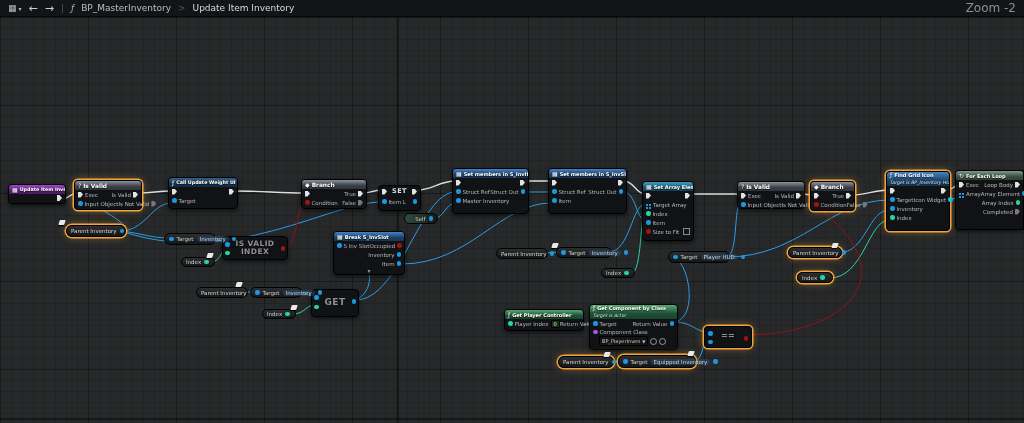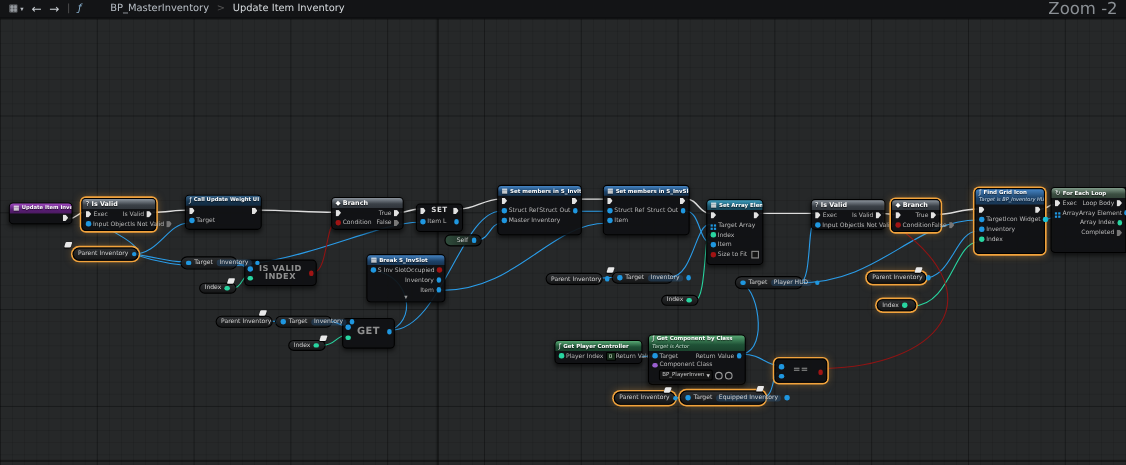--- a/index.html
+++ b/index.html
@@ -4,23 +4,23 @@
 <style>
   html,body{margin:0;padding:0;background:#111;font-family:"DejaVu Sans",sans-serif;}
   #app{position:relative;width:1024px;height:423px;overflow:hidden;background:#1d1f21;}
 
   
   .toolbar{position:absolute;top:0;left:0;width:1024px;height:17px;background:#131416;
     border-bottom:1px solid #060708;display:flex;align-items:center;gap:7px;padding:0 8px;
     box-sizing:border-box;font-size:9px;color:#9aa0a6;}
   .toolbar .ticon{font-size:9px;color:#b7bcc2;}
   .toolbar .sep{color:#555;}
-  .crumb-root{color:#b9bfc6;font-size:9px;margin-left:19px;}
+  .crumb-root{color:#b9bfc6;font-size:9px;}
   .crumb-cur{color:#d6dadd;font-size:9px;}
-  .zoomlbl{margin-left:auto;color:#8b9095;font-size:15px;}
+  .zoomlbl{margin-left:auto;color:#8b9095;font-size:12px;}
 
   
   .canvas{position:absolute;top:17px;left:0;width:1024px;height:406px;
     background-color:#262829;
     background-image:
       linear-gradient(rgba(0,0,0,.28) 1px, transparent 1px),
       linear-gradient(90deg, rgba(0,0,0,.28) 1px, transparent 1px),
       linear-gradient(rgba(0,0,0,.11) 1px, transparent 1px),
       linear-gradient(90deg, rgba(0,0,0,.11) 1px, transparent 1px);
     background-size:88px 88px,88px 88px,11px 11px,11px 11px;}

